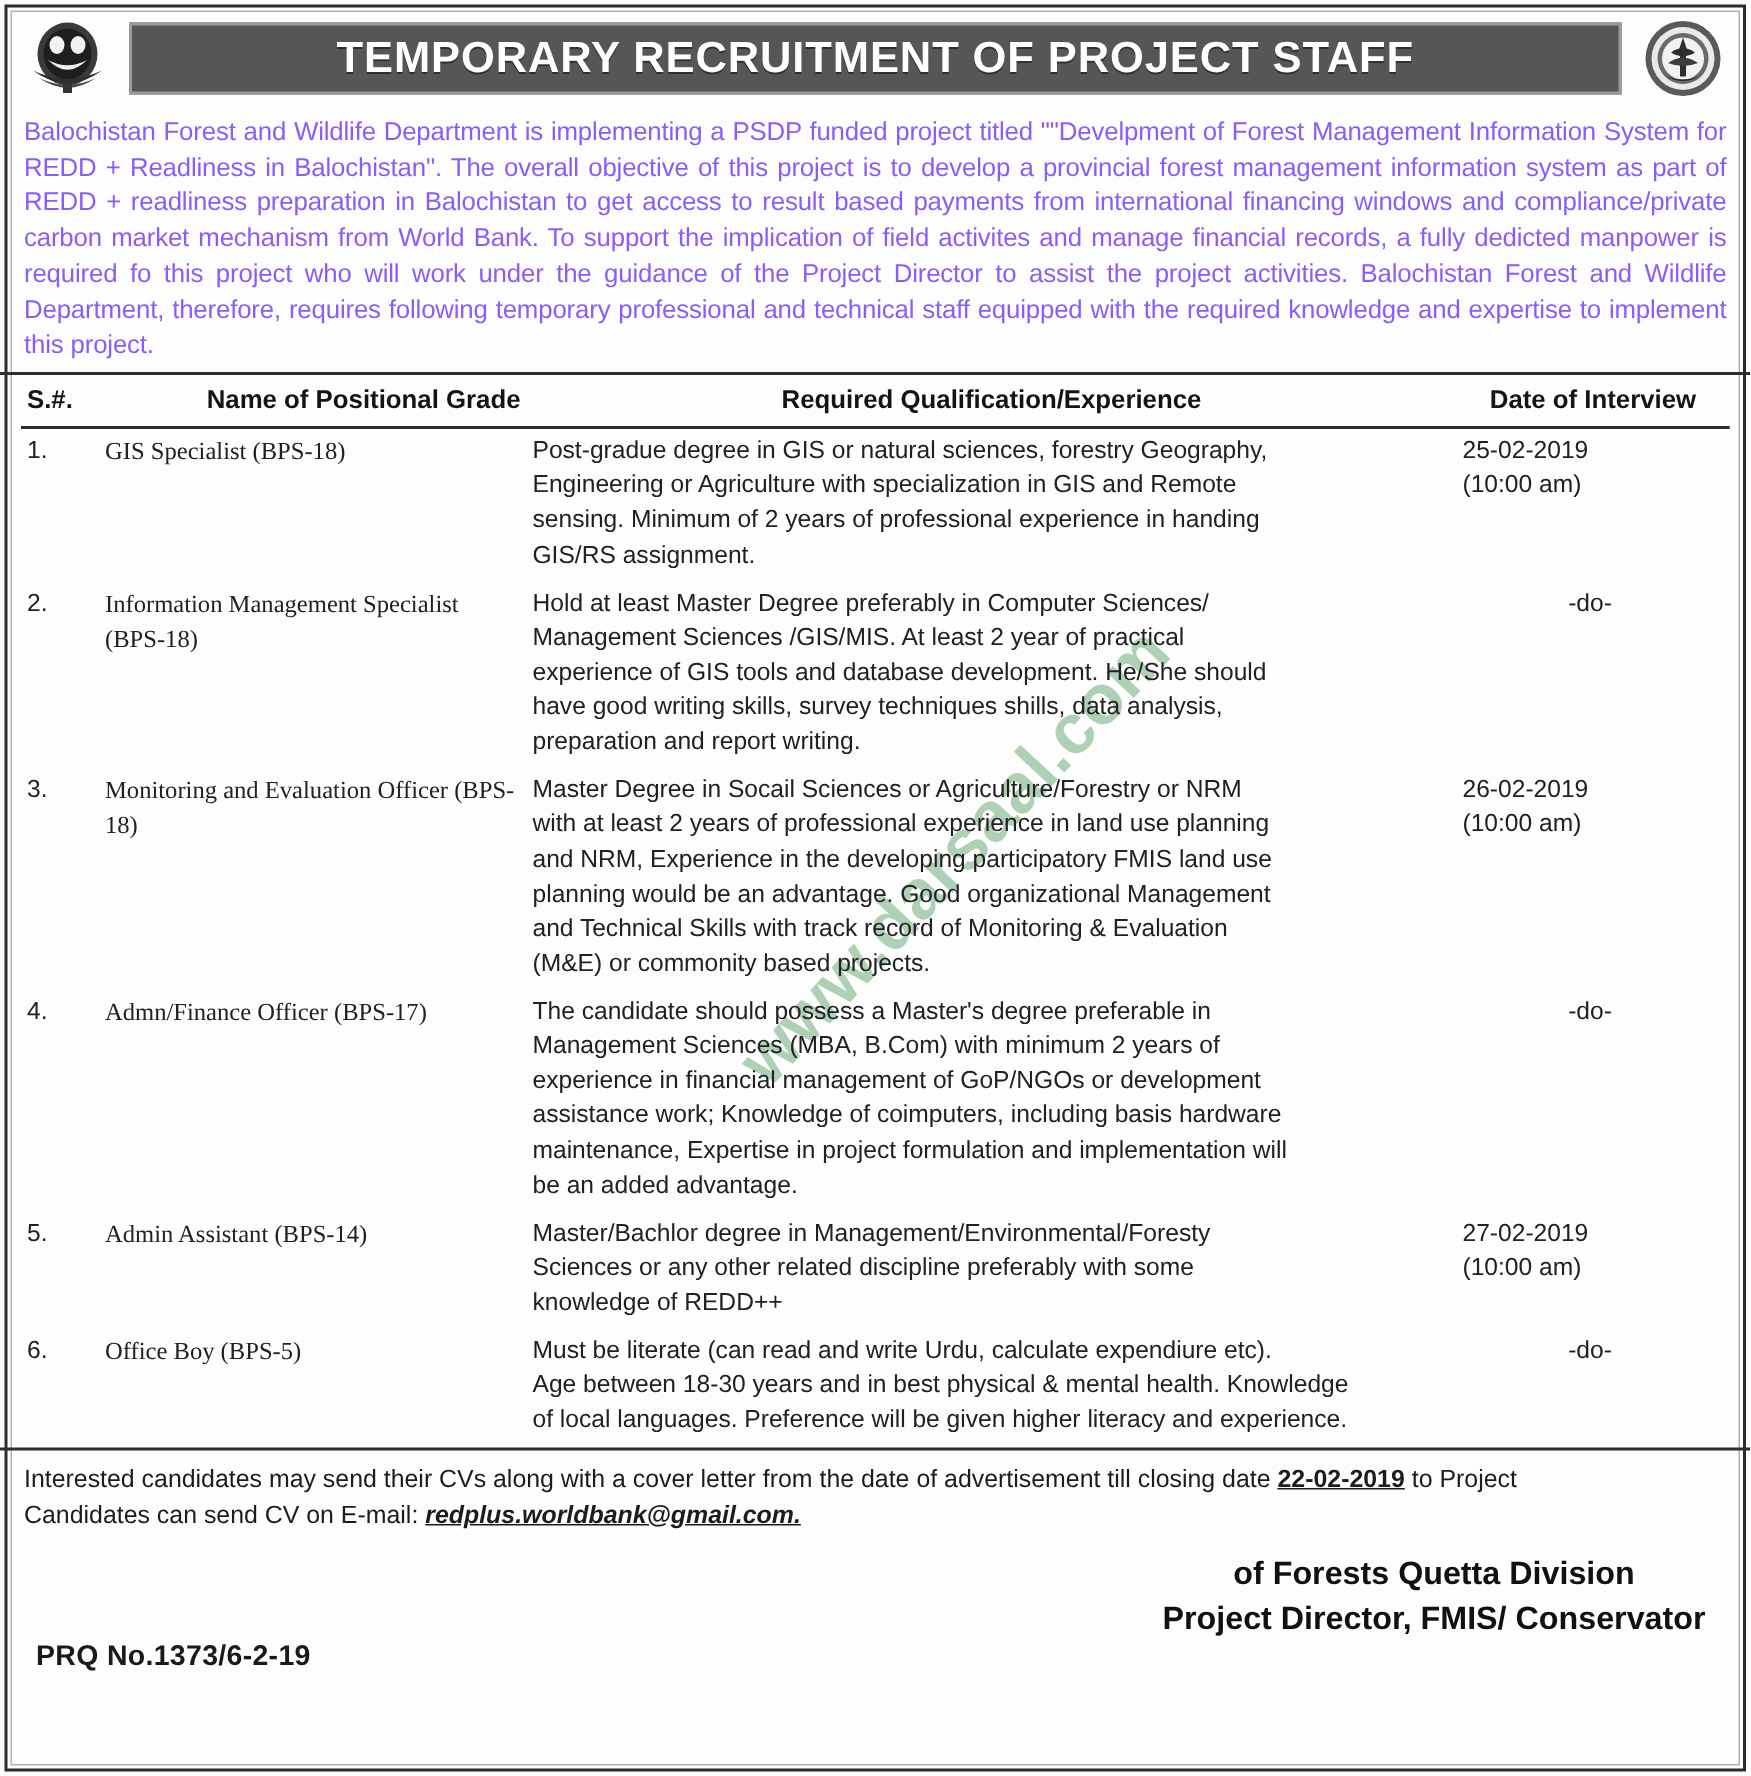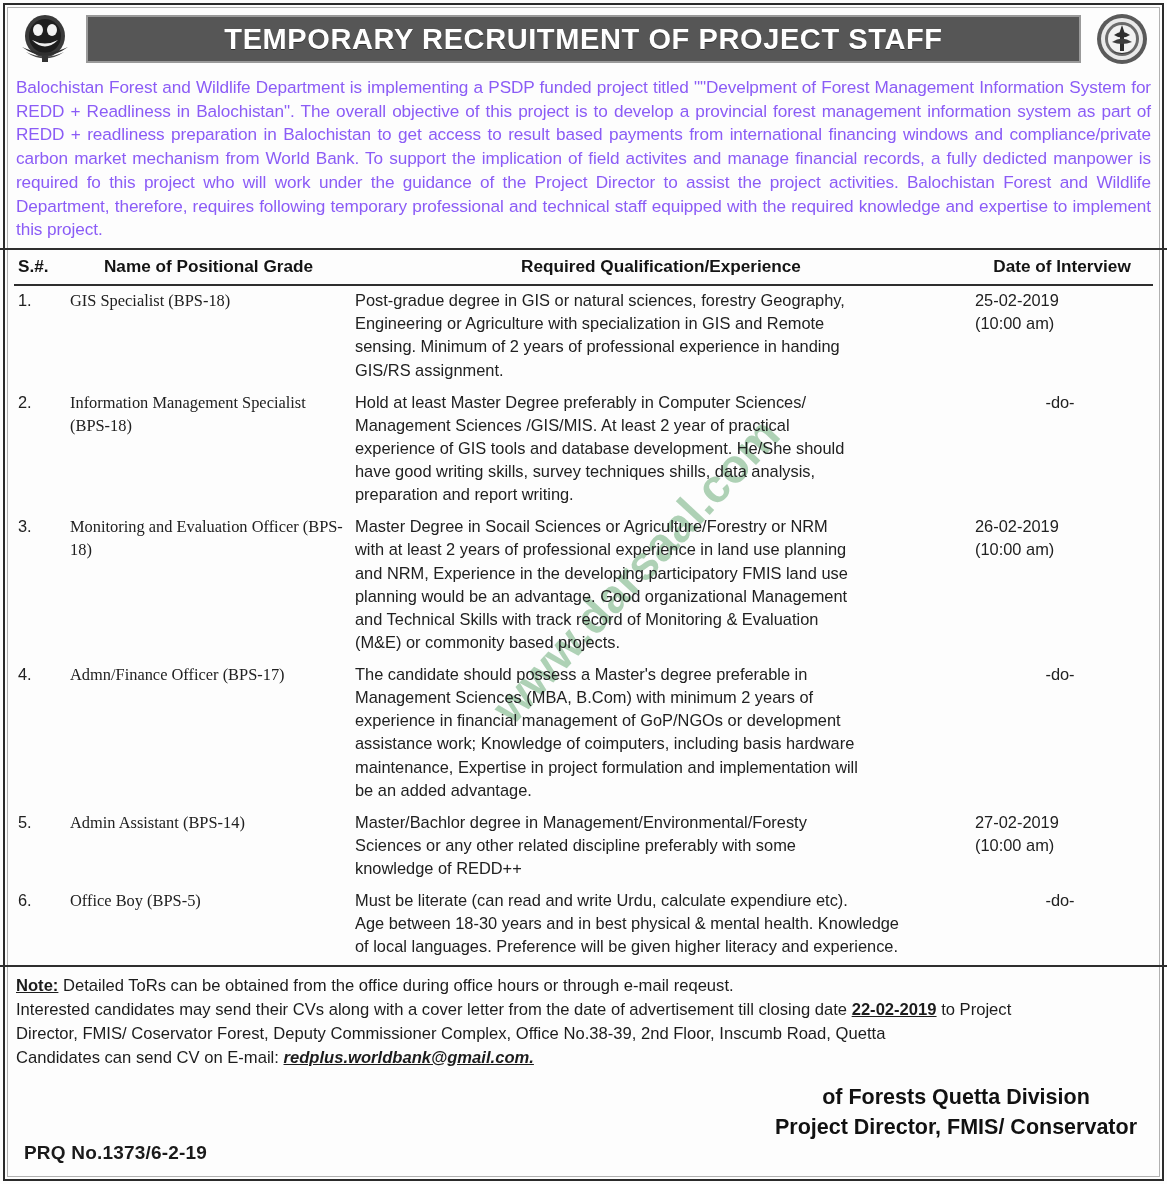--- a/index.html
+++ b/index.html
@@ -114,21 +114,21 @@
 
   table.jobs thead th {
     font-size: 17.2px;
     font-weight: bold;
     padding: 6px 4px 7px 4px;
     border-bottom: 2px solid #2e2e2e;
     color: #141414;
     vertical-align: middle;
   }
   th.h-sn   { text-align: left; padding-left: 12px; }
-  th.h-pos  { text-align: center; padding-left: 10px;}
+  th.h-pos  { text-align: right; padding-left: 10px;}
   th.h-qual { text-align: center; }
   th.h-date { text-align: center; }
 
   table.jobs tbody td {
     vertical-align: top;
     padding: 3px 4px 6px 4px;
     line-height: 1.41;
     color: #212121;
   }
   td.t-sn   { text-align: left; padding-left: 14px; }
@@ -342,26 +342,22 @@
             </td>
             <td class="t-date ditto">-do-</td>
           </tr>
         </tbody>
     </table>
 
     <div class="rule-strong"></div>
 
     <div class="note-block">
       <span class="ln">
-        <span class="b u">Note:</span><span> Detailed ToRs can be obtained from the office during office hours or through e-mail reqeust.</span>
-      </span>
-      <span class="ln">
         <span>Interested candidates may send their CVs along with a cover letter from the date of advertisement till closing date </span><span class="b u">22-02-2019</span><span> to Project</span>
       </span>
-      <span class="ln">Director, FMIS/ Coservator Forest, Deputy Commissioner Complex, Office No.38-39, 2nd Floor, Inscumb Road, Quetta</span>
       <span class="ln">
         <span>Candidates can send CV on E-mail: </span><span class="email">redplus.worldbank@gmail.com.</span>
       </span>
     </div>
 
     <div class="footer">
       <div class="signature">
         <div>of Forests Quetta Division</div>
         <div>Project Director, FMIS/ Conservator</div>
       </div>

